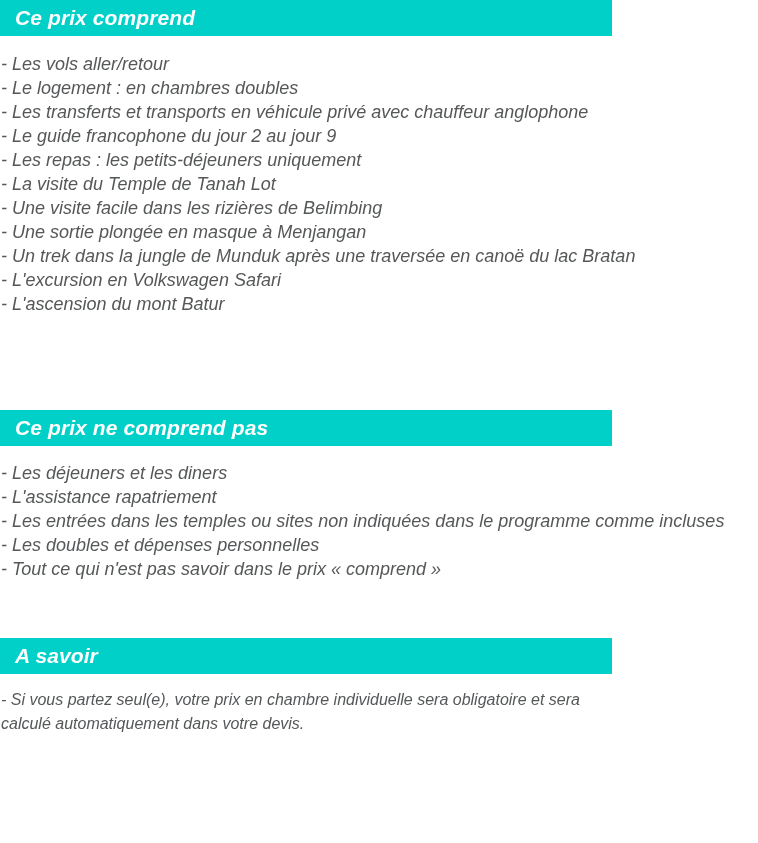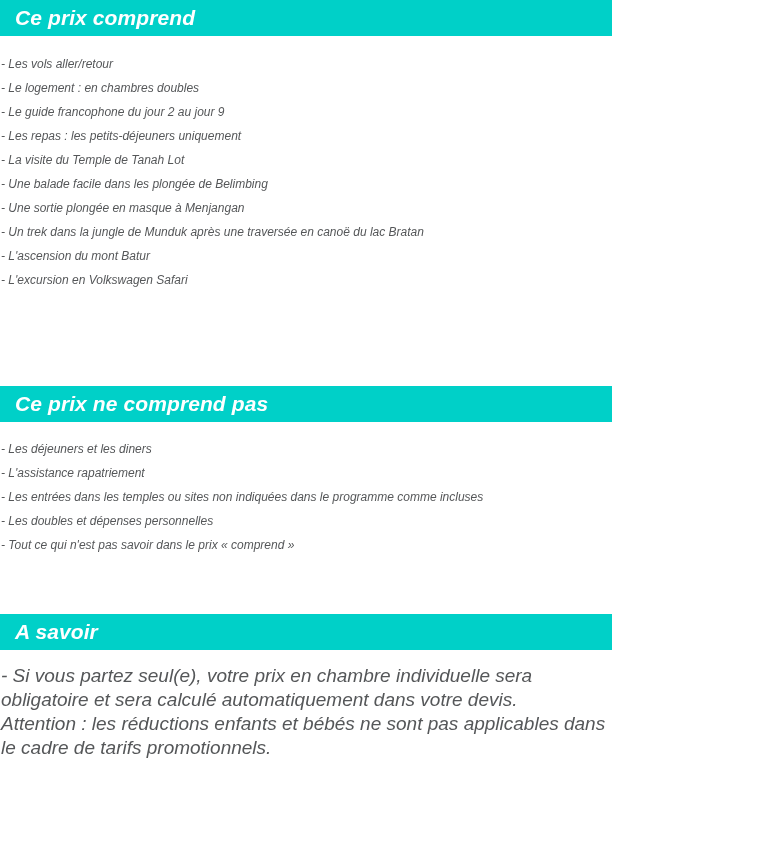--- a/index.html
+++ b/index.html
@@ -35,28 +35,28 @@
     white-space: nowrap;
     overflow: hidden;
   }
 
   
   .body-block {
     padding: 0 2px 0 1px;
   }
   .line {
     font-style: italic;
-    font-size: 12px;
+    font-size: 18px;
     line-height: 24px;
     color: #555759;
     white-space: nowrap;
   }
   .para {
     font-style: italic;
-    font-size: 19px;
+    font-size: 16px;
     line-height: 24px;
     color: #555759;
   }
 
   
   .gap-after-bar-1 { height: 16px; }
   .gap-after-bar-2 { height: 15px; }
   .gap-after-bar-3 { height: 14px; }
   .gap-section-1   { height: 94px; }
   .gap-section-2   { height: 57px; }
@@ -66,28 +66,29 @@
 
 <div class="page">
 
   <div class="section-header">Ce prix comprend</div>
 
   <div class="gap-after-bar-1"></div>
 
   <div class="body-block">
     <div class="line">- Les vols aller/retour</div>
     <div class="line">- Le logement : en chambres doubles</div>
+    <div class="line">- Les transferts et transports en véhicule privé avec chauffeur anglophone</div>
     <div class="line">- Le guide francophone du jour 2 au jour 9</div>
     <div class="line">- Les repas : les petits-déjeuners uniquement</div>
     <div class="line">- La visite du Temple de Tanah Lot</div>
-    <div class="line">- Une balade facile dans les plongée de Belimbing</div>
+    <div class="line">- Une visite facile dans les rizières de Belimbing</div>
     <div class="line">- Une sortie plongée en masque à Menjangan</div>
     <div class="line">- Un trek dans la jungle de Munduk après une traversée en canoë du lac Bratan</div>
+    <div class="line">- L'excursion en Volkswagen Safari</div>
     <div class="line">- L'ascension du mont Batur</div>
-    <div class="line">- L'excursion en Volkswagen Safari</div>
   </div>
 
   <div class="gap-section-1"></div>
 
   <div class="section-header">Ce prix ne comprend pas</div>
 
   <div class="gap-after-bar-2"></div>
 
   <div class="body-block">
     <div class="line">- Les déjeuners et les diners</div>
@@ -98,16 +99,15 @@
   </div>
 
   <div class="gap-section-2"></div>
 
   <div class="section-header">A savoir</div>
 
   <div class="gap-after-bar-3"></div>
 
   <div class="body-block">
     <div class="para">- Si vous partez seul(e), votre prix en chambre individuelle sera obligatoire et sera calculé automatiquement dans votre devis.</div>
-    <div class="para">Attention : les réductions enfants et bébés ne sont pas applicables dans le cadre de tarifs promotionnels.</div>
   </div>
 
 </div>
 
 </body></html>

